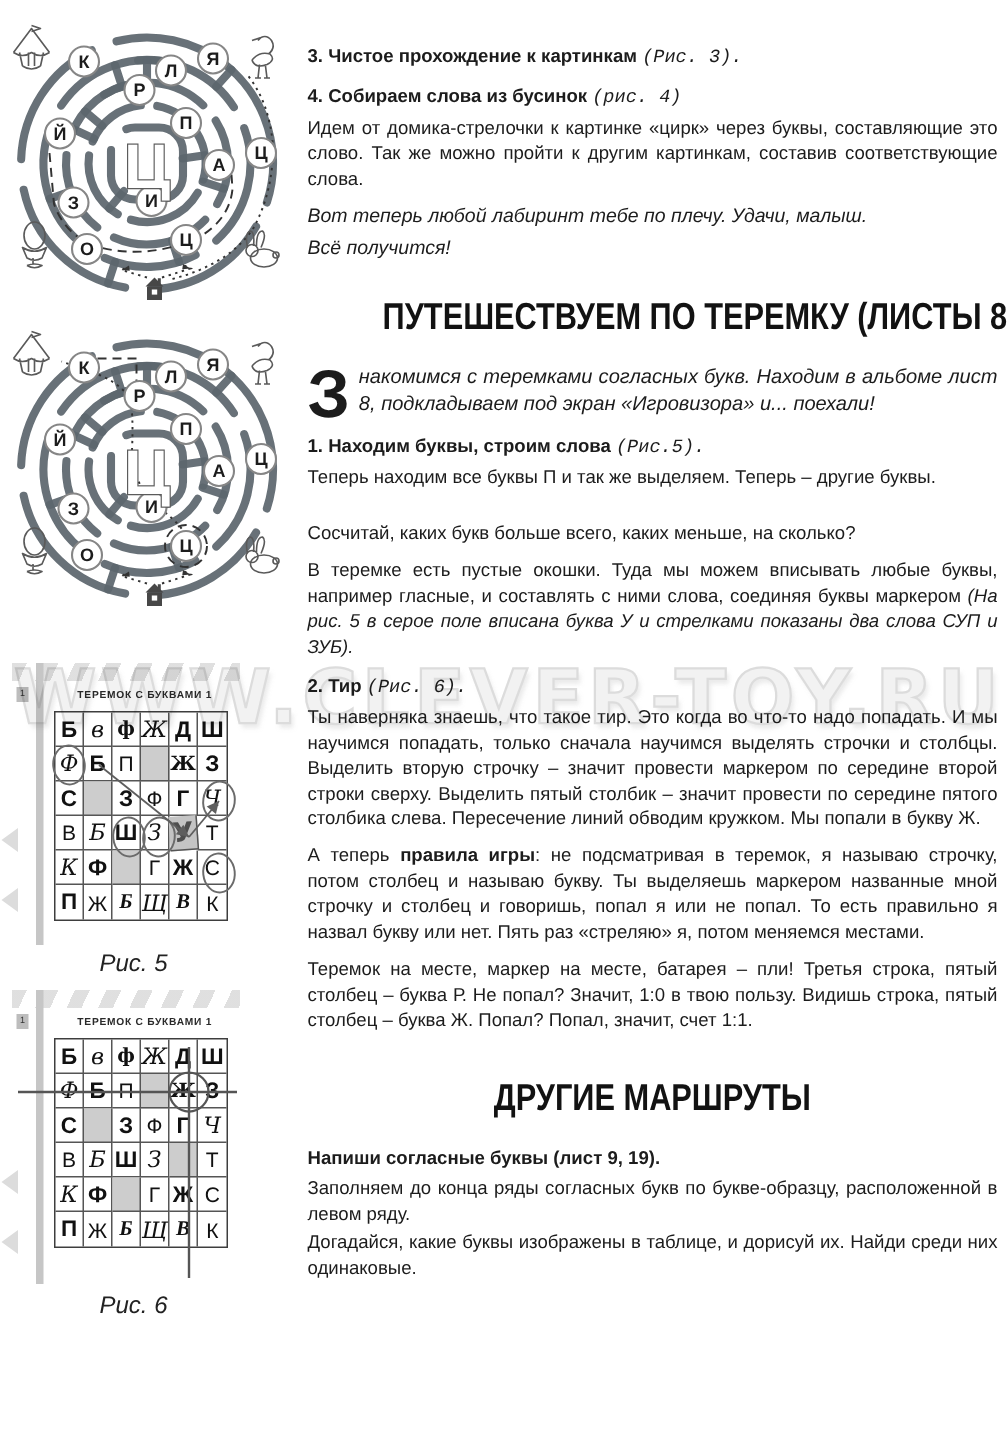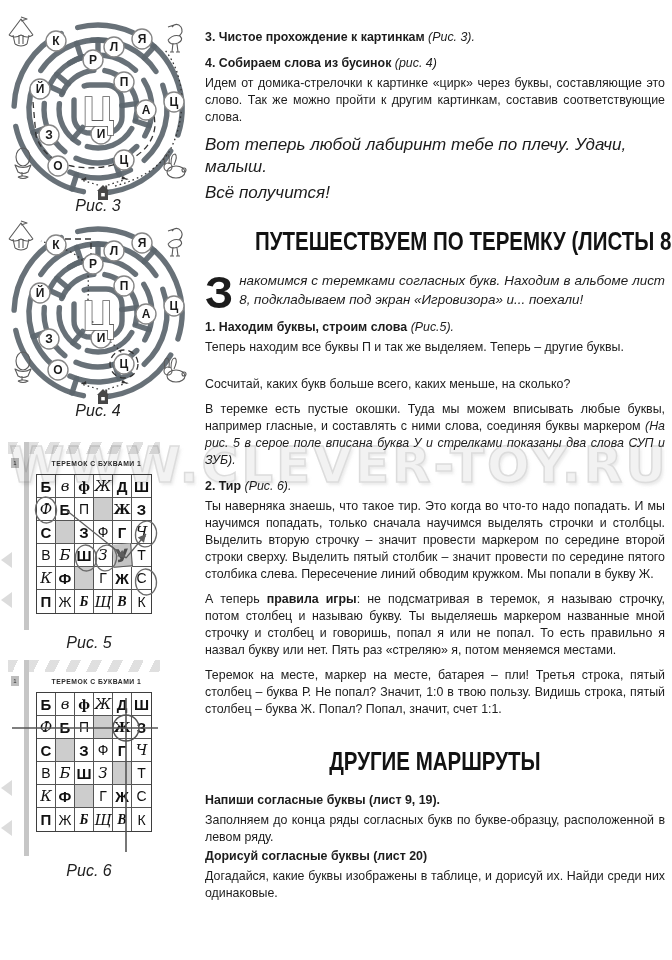--- a/index.html
+++ b/index.html
@@ -42,23 +42,23 @@
   .st-i{font-family:"Liberation Serif",serif;font-style:italic;font-weight:bold;}
   .st-g{background:#cdcdcd;}
   .st-gw{background:#c4c4c4;font-family:"DejaVu Sans",sans-serif;font-weight:bold;
          font-size:18px;color:#4e4e4e;transform:rotate(-4deg);}
   .grid-overlay{position:absolute;left:0;top:0;pointer-events:none;}
 
   
   .textcol{position:absolute;left:205px;top:20px;width:460px;font-size:12.4px;line-height:1.37;
     text-align:justify;}
   .h-sec{font-weight:bold;margin:9px 0 3px;text-align:left;}
-  .h-sec i{font-weight:normal;font-style:italic;}
+  .h-sec i{font-weight:normal;font-style:italic;font-family:Liberation Mono, monospace;}
   .para{margin:0 0 8px;}
-  .lead{font-style:italic;font-size:17px;line-height:1.3;margin:4px 0 0;text-align:left;}
+  .lead{font-style:italic;font-size:13px;line-height:1.3;margin:4px 0 0;text-align:left;}
   .display{font-weight:bold;font-size:25px;letter-spacing:0;text-align:center;margin:20px 0 14px;
     color:#121212;}
   .display>span{display:inline-block;transform:scaleX(.82);transform-origin:center;white-space:nowrap;}
   .intro{font-style:italic;font-size:13.4px;margin:0 0 10px;}
   .dropcap{float:left;font-size:45px;line-height:.82;font-weight:bold;font-style:normal;
     padding:3px 6px 0 0;}
 </style>
 <style>
   .wall{stroke:#5d666e;stroke-width:5.4;stroke-linecap:round;fill:none;opacity:.93;}
   .ic{stroke:#5a5a5a;stroke-width:1.1;fill:none;stroke-linejoin:round;}
@@ -154,21 +154,20 @@
         <circle cx="121" cy="146" r="10" fill="#fff" stroke="#868686" stroke-width="1.4"></circle>
         <text x="121" y="146" class="bead">Ц</text>
         <text x="95" y="97" class="bigletter">Ц</text>
         <g transform="translate(100,180)" fill="#474747">
           <path d="M-6,-3 L0,-9 L6,-3 Z"></path>
           <rect x="2.2" y="-8.5" width="2" height="4"></rect>
           <rect x="-5" y="-3" width="10" height="9"></rect>
           <rect x="-1.8" y="-1" width="3.6" height="3.4" fill="#fff"></rect>
         </g>
       </svg>
-    <div class="fig-caption" style="top:197px;left:3px">Рис. 3</div>
 
     <svg id="maze4" class="maze-wrap" style="top:218px" width="192" height="192" viewBox="0 0 192 192">
         <path d="M134.4,20.8 A84,84 0 0 1 174.9,121.0" class="wall"></path>
         <path d="M167.7,137.0 A84,84 0 0 1 97.9,178.9" class="wall"></path>
         <path d="M80.4,177.7 A84,84 0 0 1 12.8,112.5" class="wall"></path>
         <path d="M11.1,92.1 A84,84 0 0 1 58.2,19.5" class="wall"></path>
         <path d="M74.7,13.5 A84,84 0 0 1 146.7,28.8" class="wall"></path>
         <path d="M89.0,26.3 A69,69 0 0 1 152.9,57.4" class="wall"></path>
         <path d="M159.8,71.4 A69,69 0 0 1 141.2,146.3" class="wall"></path>
         <path d="M127.4,155.9 A69,69 0 0 1 66.9,158.0" class="wall"></path>
@@ -242,21 +241,20 @@
         <circle cx="121" cy="146" r="10" fill="#fff" stroke="#868686" stroke-width="1.4"></circle>
         <text x="121" y="146" class="bead">Ц</text>
         <text x="95" y="97" class="bigletter">Ц</text>
         <g transform="translate(100,180)" fill="#474747">
           <path d="M-6,-3 L0,-9 L6,-3 Z"></path>
           <rect x="2.2" y="-8.5" width="2" height="4"></rect>
           <rect x="-5" y="-3" width="10" height="9"></rect>
           <rect x="-1.8" y="-1" width="3.6" height="3.4" fill="#fff"></rect>
         </g>
       </svg>
-    <div class="fig-caption" style="top:402px;left:3px">Рис. 4</div>
 
     <div class="card" id="card5" style="top:442px;height:188px">
       <div class="card-band"></div>
       <div class="card-bar"></div>
       <div class="notch" style="top:150px"></div>
       <div class="notch" style="top:110px"></div>
       <div class="card-num">1</div>
       <div class="card-title">ТЕРЕМОК С БУКВАМИ 1</div>
       <div class="grid" id="grid5">
           <div class="cell st-b">Б</div>
@@ -384,17 +382,16 @@
 
     <div class="h-sec"><span>2. Тир </span><i>(Рис. 6).</i></div>
     <p class="para">Ты наверняка знаешь, что такое тир. Это когда во что-то надо попадать. И мы научимся попадать, только сначала научимся выделять строчки и столбцы. Выделить вторую строчку – значит провести маркером по середине второй строки сверху. Выделить пятый столбик – значит провести по середине пятого столбика слева. Пересечение линий обводим кружком. Мы попали в букву Ж.</p>
     <p class="para"><span>А теперь </span><b>правила игры</b><span>: не подсматривая в теремок, я называю строчку, потом столбец и называю букву. Ты выделяешь маркером названные мной строчку и столбец и говоришь, попал я или не попал. То есть правильно я назвал букву или нет. Пять раз «стреляю» я, потом меняемся местами.</span></p>
     <p class="para">Теремок на месте, маркер на месте, батарея – пли! Третья строка, пятый столбец – буква Р. Не попал? Значит, 1:0 в твою пользу. Видишь строка, пятый столбец – буква Ж. Попал? Попал, значит, счет 1:1.</p>
 
     <h1 class="display" style="margin-top:26px"><span>ДРУГИЕ МАРШРУТЫ</span></h1>
 
     <div class="h-sec">Напиши согласные буквы (лист 9, 19).</div>
     <p class="para" style="margin-bottom:2px">Заполняем до конца ряды согласных букв по букве-образцу, расположенной в левом ряду.</p>
-    <div class="h-sec" style="margin-top:2px">Дорисуй согласные буквы (лист 20)</div>
     <p class="para">Догадайся, какие буквы изображены в таблице, и дорисуй их. Найди среди них одинаковые.</p>
 
   </main>
 </div>
 
 </body></html>

